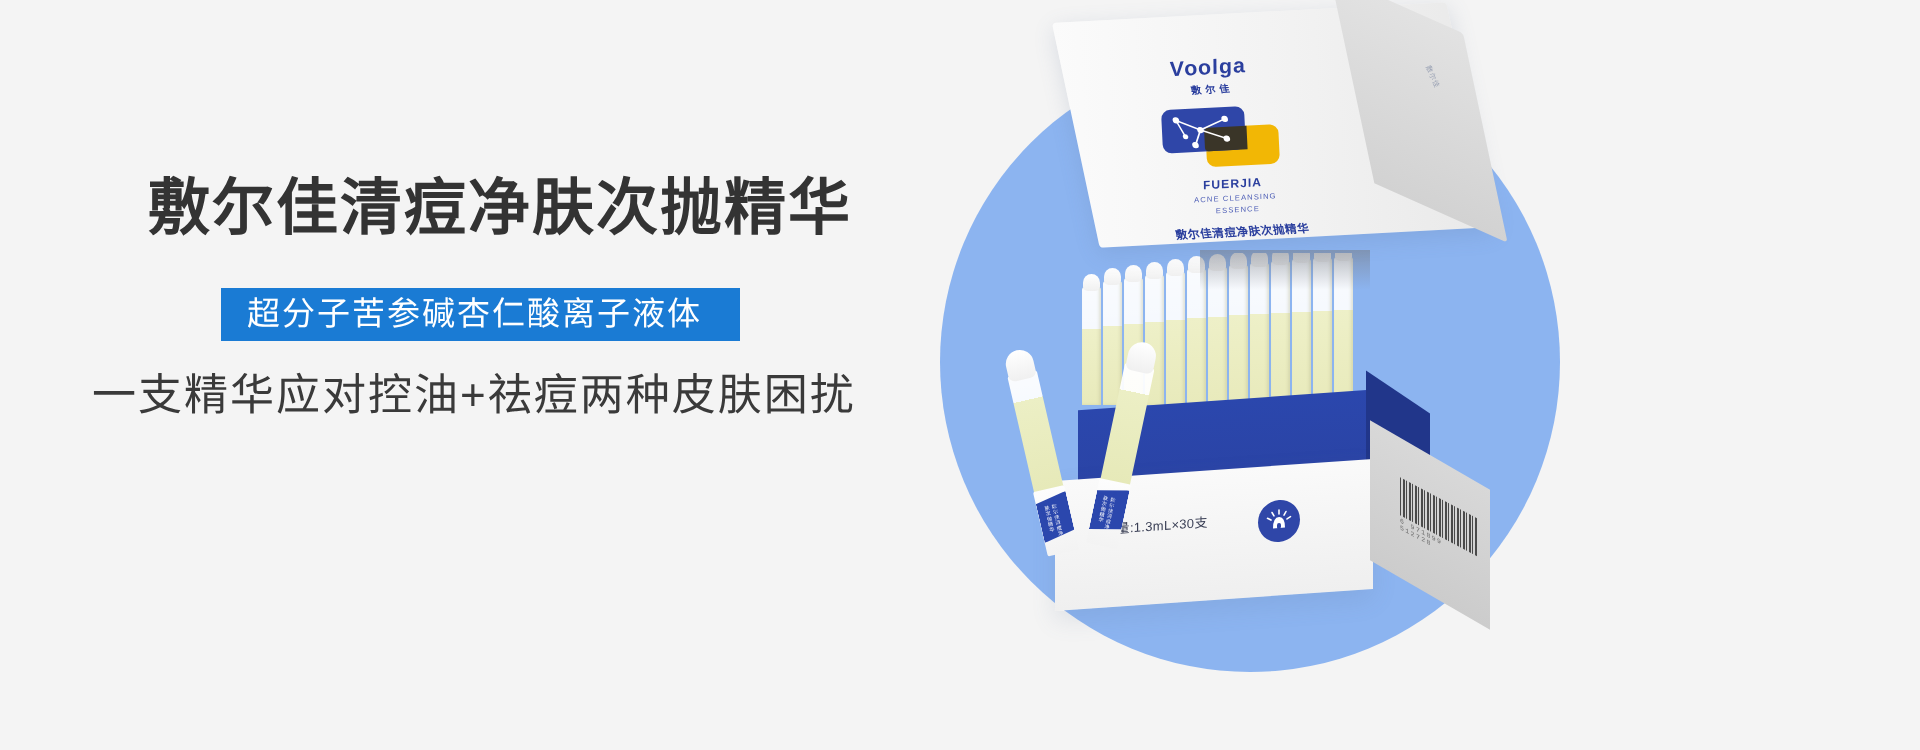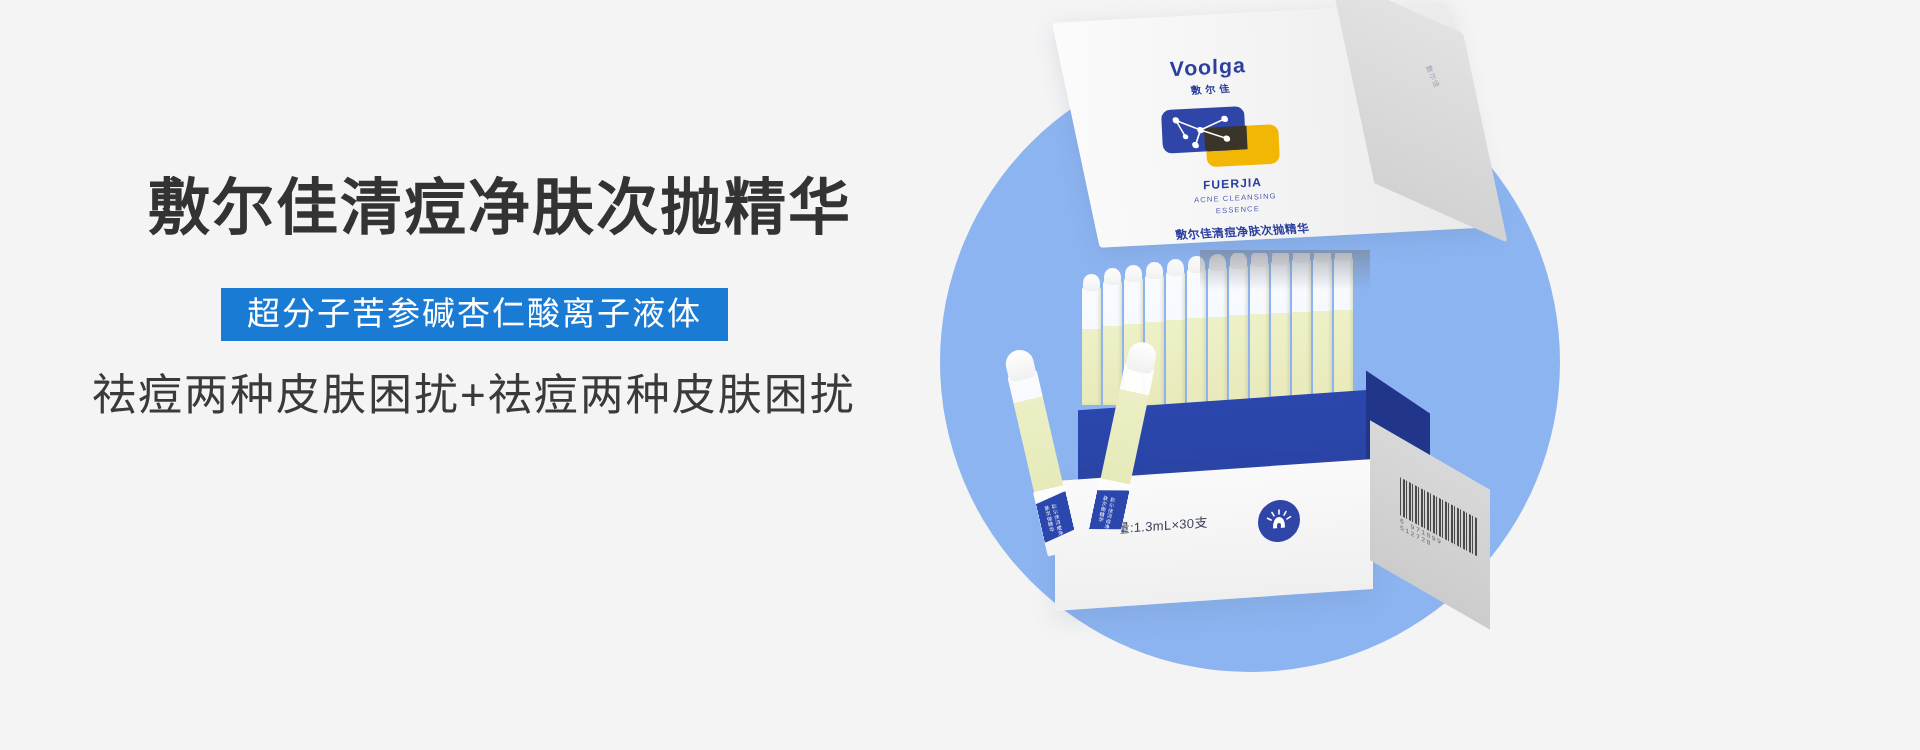--- a/index.html
+++ b/index.html
@@ -29,21 +29,21 @@
     font-weight: 700;
     letter-spacing: 2px;
     color: #333333;
     white-space: nowrap;
     line-height: 1;
   }
   .subhead-wrap {
     position: absolute;
     left: 221px; top: 288px;
     background: #1a7bd4;
-    padding: 9px 26px 11px 26px;
+    padding: 9px 38px 11px 26px;
     white-space: nowrap;
   }
   .subhead {
     font-size: 33px;
     font-weight: 500;
     letter-spacing: 2px;
     color: #ffffff;
     line-height: 1;
   }
   .tagline {
@@ -324,21 +324,21 @@
 
 <div id="banner">
 
   <div class="copy">
     <div class="headline">敷尔佳清痘净肤次抛精华</div>
 
     <div class="subhead-wrap">
       <div class="subhead">超分子苦参碱杏仁酸离子液体</div>
     </div>
 
-    <div class="tagline">祛痘两种皮肤困扰+祛痘两种皮肤困扰</div>
+    <div class="tagline">一支精华应对控油+祛痘两种皮肤困扰</div>
   </div>
 
   <div class="scene">
 
     <div class="blue-circle"></div>
 
     <div class="vial-bed">
       <div class="vial" style="left:0px;  height:118px;">
           <div class="vial-cap"></div>
         </div>

